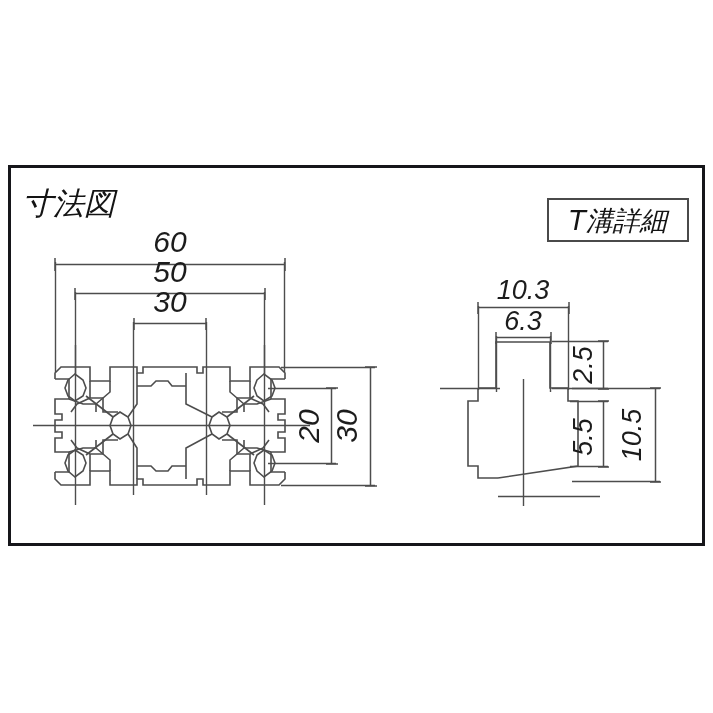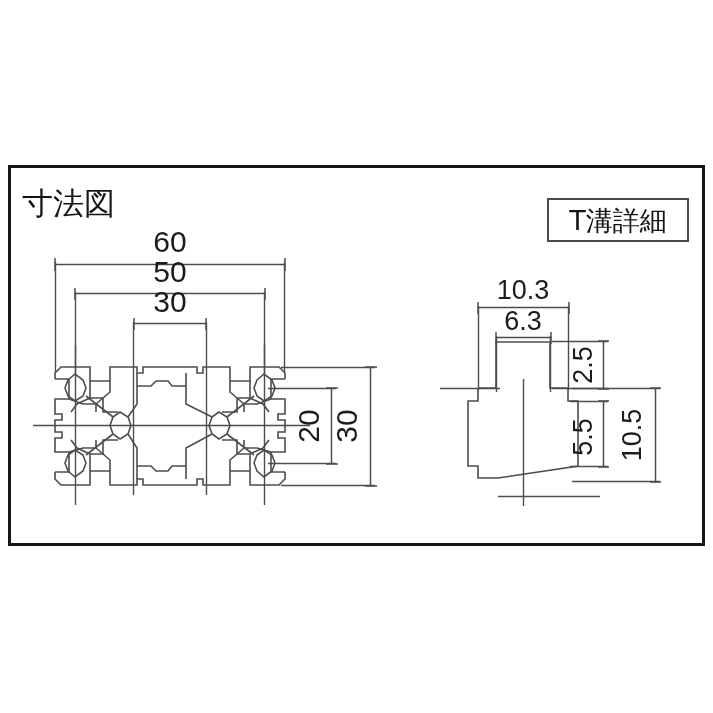--- a/index.html
+++ b/index.html
@@ -15,20 +15,21 @@
     position: relative;
     overflow: hidden;
   }
   #stage {
     position: absolute;
     left: 0;
     top: 0;
     width: 713px;
     height: 713px;
     background: #ffffff;
+    font-style: italic;
   }
   #drawing-svg {
     position: absolute;
     left: 0;
     top: 0;
     display: block;
   }
   .frame-rect {
     fill: #ffffff;
     stroke: #16161a;

